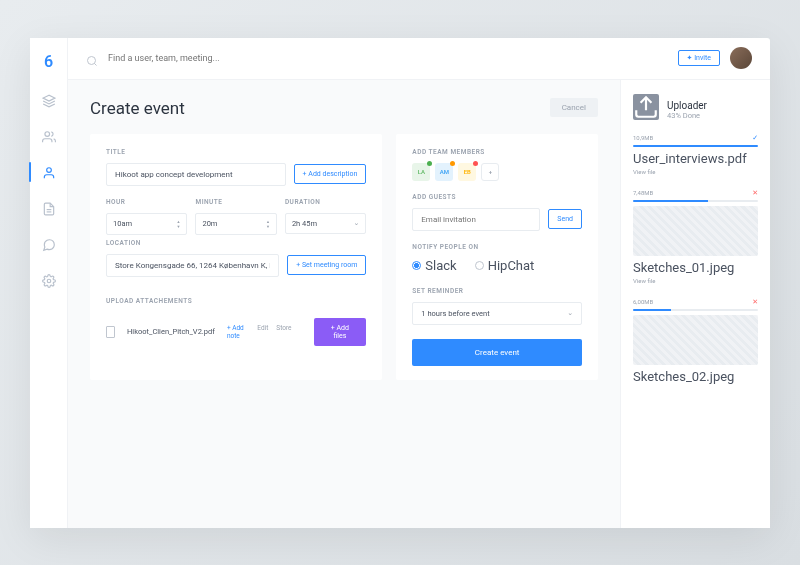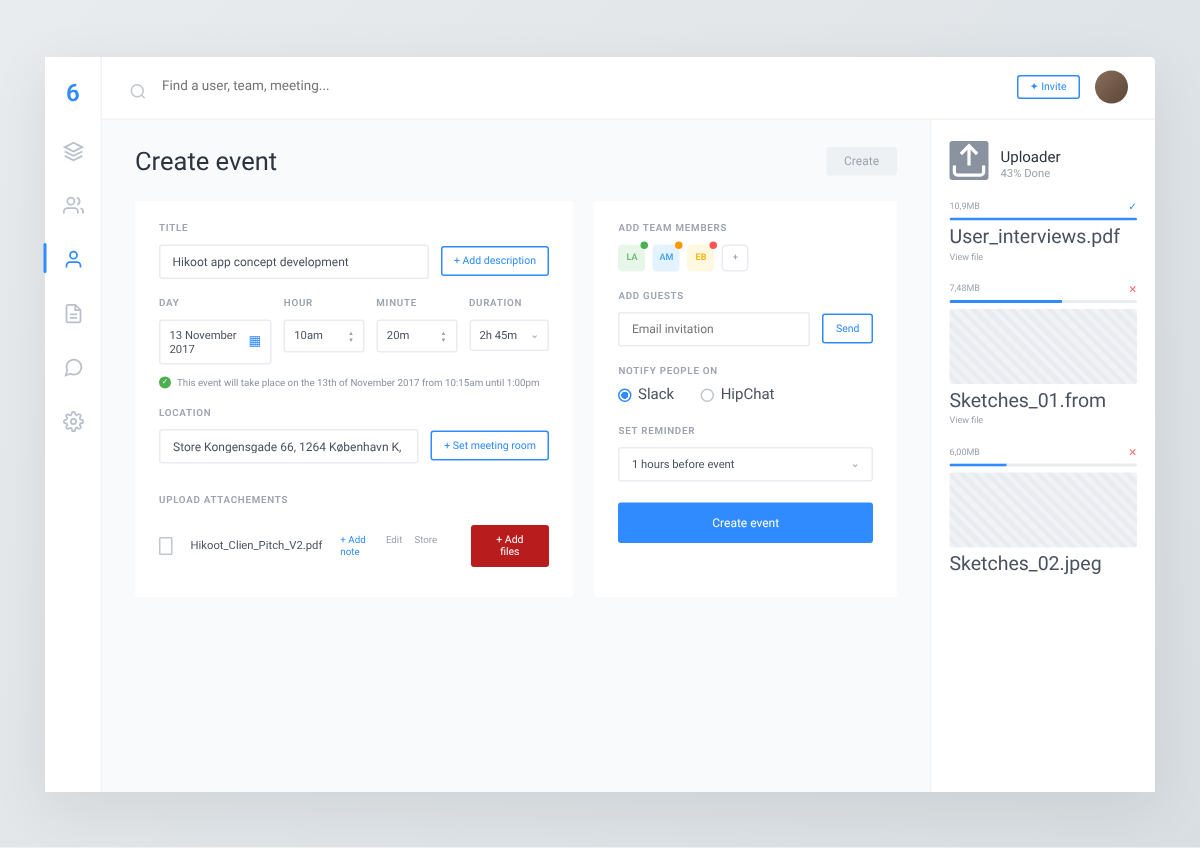--- a/index.html
+++ b/index.html
@@ -33,30 +33,30 @@
 .time-col{flex:1}
 .time-box{border:1px solid #e8ecf0;padding:5px 6px;font-size:7.5px;color:#4a5260;border-radius:2px;display:flex;align-items:center;justify-content:space-between}
 .cal-icon{color:#2f8bff;font-size:9px}
 .spinner{display:flex;flex-direction:column;gap:1px;font-size:4px;color:#9ba3af}
 .hint{font-size:6.5px;color:#8a92a0;display:flex;align-items:center;gap:4px;margin:8px 0 12px}
 .check{width:8px;height:8px;border-radius:50%;background:#4caf50;display:inline-flex;align-items:center;justify-content:center;color:#fff;font-size:5px}
 .file-row{display:flex;align-items:center;gap:12px;font-size:7.5px;color:#4a5260;padding:6px 0}
 .file-icon{width:10px;height:12px;border:1px solid #c0c6cf;border-radius:1px}
 .file-actions{display:flex;gap:8px;font-size:6.5px;color:#9ba3af}
 .file-actions .add{color:#2f8bff}
-.btn-primary{background:#b91c1c;color:#fff;border:none;font-size:7px;padding:6px 12px;border-radius:2px;cursor:pointer}
+.btn-primary{background:#8b5cf6;color:#fff;border:none;font-size:7px;padding:6px 12px;border-radius:2px;cursor:pointer}
 .dropzone{border:1px dashed #b8d4ff;padding:14px;text-align:center;font-size:7px;color:#2f8bff;border-radius:2px;margin-top:8px}
 .badges{display:flex;gap:5px;margin-bottom:12px}
 .badge{width:18px;height:18px;border-radius:3px;display:flex;align-items:center;justify-content:center;font-size:6px;font-weight:600;position:relative}
 .badge.la{background:#e8f5e9;color:#66bb6a}
 .badge.am{background:#e3f2fd;color:#42a5f5}
 .badge.eb{background:#fff8e1;color:#ffb300}
 .badge.plus{border:1px solid #e8ecf0;color:#9ba3af;background:#fff}
 .dot{position:absolute;top:-2px;right:-2px;width:5px;height:5px;border-radius:50%}
-.radio-row{display:flex;gap:18px;font-size:10px;color:#4a5260;margin-bottom:14px}
+.radio-row{display:flex;gap:18px;font-size:13px;color:#4a5260;margin-bottom:14px}
 .radio{display:flex;align-items:center;gap:4px}
 .radio-dot{width:9px;height:9px;border-radius:50%;border:1px solid #c0c6cf}
 .radio-dot.on{border-color:#2f8bff;background:radial-gradient(circle,#2f8bff 45%,#fff 50%)}
 .select{border:1px solid #e8ecf0;padding:6px 8px;font-size:7.5px;color:#4a5260;border-radius:2px;display:flex;justify-content:space-between;align-items:center;margin-bottom:14px}
 .create-btn{width:100%;background:#2f8bff;color:#fff;border:none;padding:9px;font-size:8px;border-radius:2px;cursor:pointer}
 .uploader{width:150px;background:#fff;border-left:1px solid #f0f2f5;padding:14px 12px;overflow:auto}
 .up-head{display:flex;gap:8px;align-items:flex-end;margin-bottom:14px}
 .up-icon{width:26px;height:26px;background:#8a92a0;border-radius:2px;display:flex;align-items:center;justify-content:center;color:#fff}
 .up-title{font-size:10px;color:#2c3440}
 .up-sub{font-size:7.5px;color:#9ba3af}
@@ -115,39 +115,32 @@
           </svg></span>
       <input class="search" placeholder="Find a user, team, meeting..." style="">
       <button class="invite-btn">✦ <span>Invite</span></button>
       <div class="avatar"></div>
     </div>
 
     <div class="content">
       <div class="center">
         <div class="page-head">
           <h1 class="page-title">Create event</h1>
-          <button class="cancel-btn">Create</button>
+          <button class="cancel-btn">Cancel</button>
         </div>
 
         <div class="cols">
           <div class="card card-main">
             <div class="lbl">TITLE</div>
             <div class="row">
               <input class="input" value="Hikoot app concept development" style="">
               <button class="btn-outline">+ Add description</button>
             </div>
 
             <div class="time-cols" style="margin-bottom:4px">
-              <div class="time-col" style="flex:1.4">
-                <div class="lbl">DAY</div>
-                <div class="time-box">
-                    <span>13 November 2017</span>
-                    <span class="cal-icon">▦</span>
-                  </div>
-              </div>
               <div class="time-col">
                 <div class="lbl">HOUR</div>
                 <div class="time-box">
                     <span>10am</span>
                     <span class="spinner">▲<br>▼</span>
                   </div>
               </div>
               <div class="time-col">
                 <div class="lbl">MINUTE</div>
                 <div class="time-box">
@@ -157,24 +150,20 @@
               </div>
               <div class="time-col">
                 <div class="lbl">DURATION</div>
                 <div class="time-box">
                     <span>2h 45m</span>
                     <span style="color:#9ba3af;font-size:7px">⌄</span>
                   </div>
               </div>
             </div>
 
-            <div class="hint">
-                <span class="check">✓</span>
-                <span>This event will take place on the 13th of November 2017 from 10:15am until 1:00pm</span>
-              </div>
 
             <div class="lbl">LOCATION</div>
             <div class="row">
               <input class="input" value="Store Kongensgade 66, 1264 København K, Denmark" style="">
               <button class="btn-outline">+ Set meeting room</button>
             </div>
 
             <div class="lbl" style="margin-top:20px">UPLOAD ATTACHEMENTS</div>
             <div class="file-row">
               <div class="file-icon"></div>
@@ -264,21 +253,21 @@
             </div>
             <div class="up-item">
               <div class="up-meta">
                 <span>7,48MB</span>
                 <span class="up-x">✕</span>
               </div>
   <div class="prog">
                 <div class="prog-bar" style="width:60%"></div>
               </div>
   <div class="thumb"></div>
-  <div class="up-name">Sketches_01.from</div>
+  <div class="up-name">Sketches_01.jpeg</div>
   <div class="up-link">View file</div>
             </div>
             <div class="up-item">
               <div class="up-meta">
                 <span>6,00MB</span>
                 <span class="up-x">✕</span>
               </div>
   <div class="prog">
                 <div class="prog-bar" style="width:30%"></div>
               </div>

